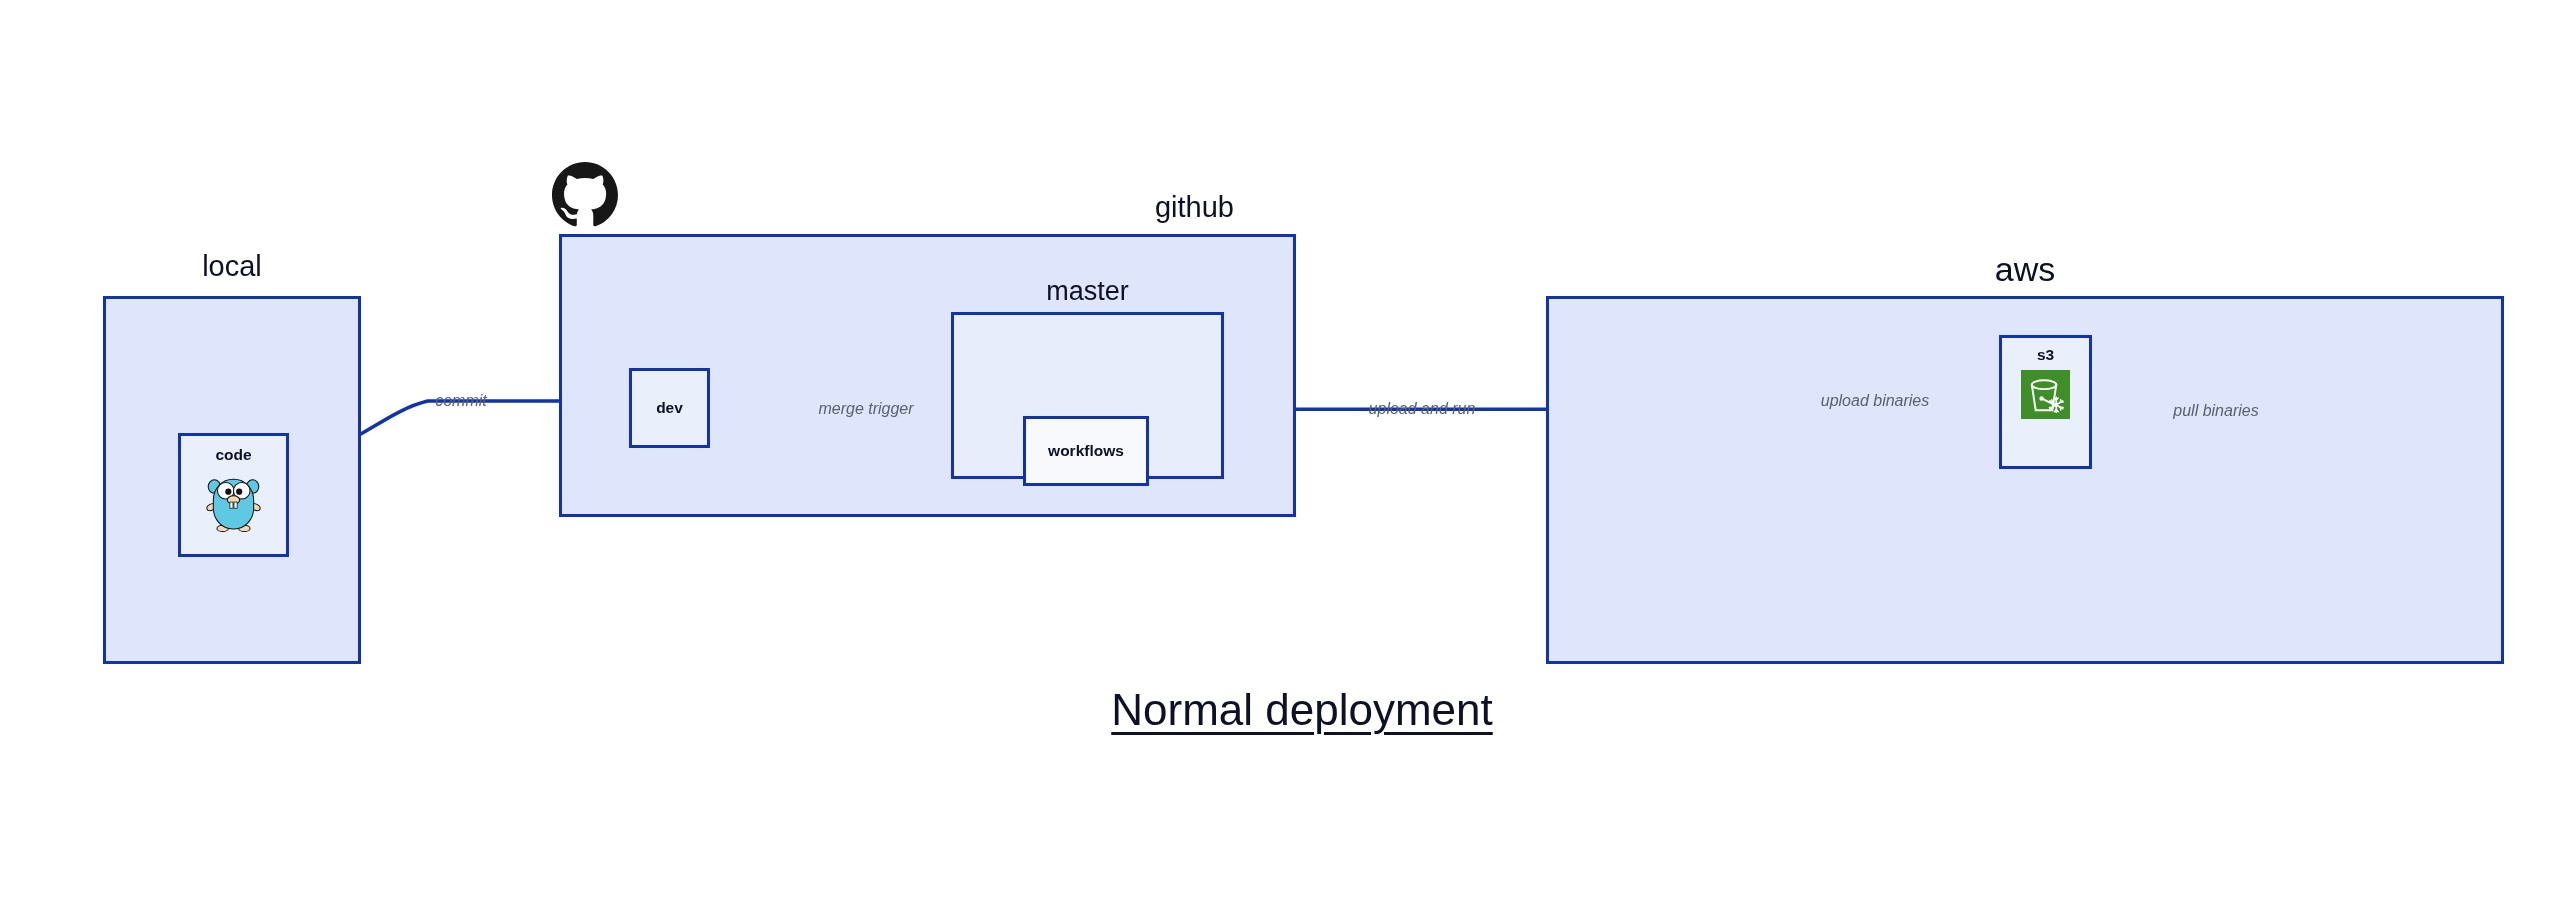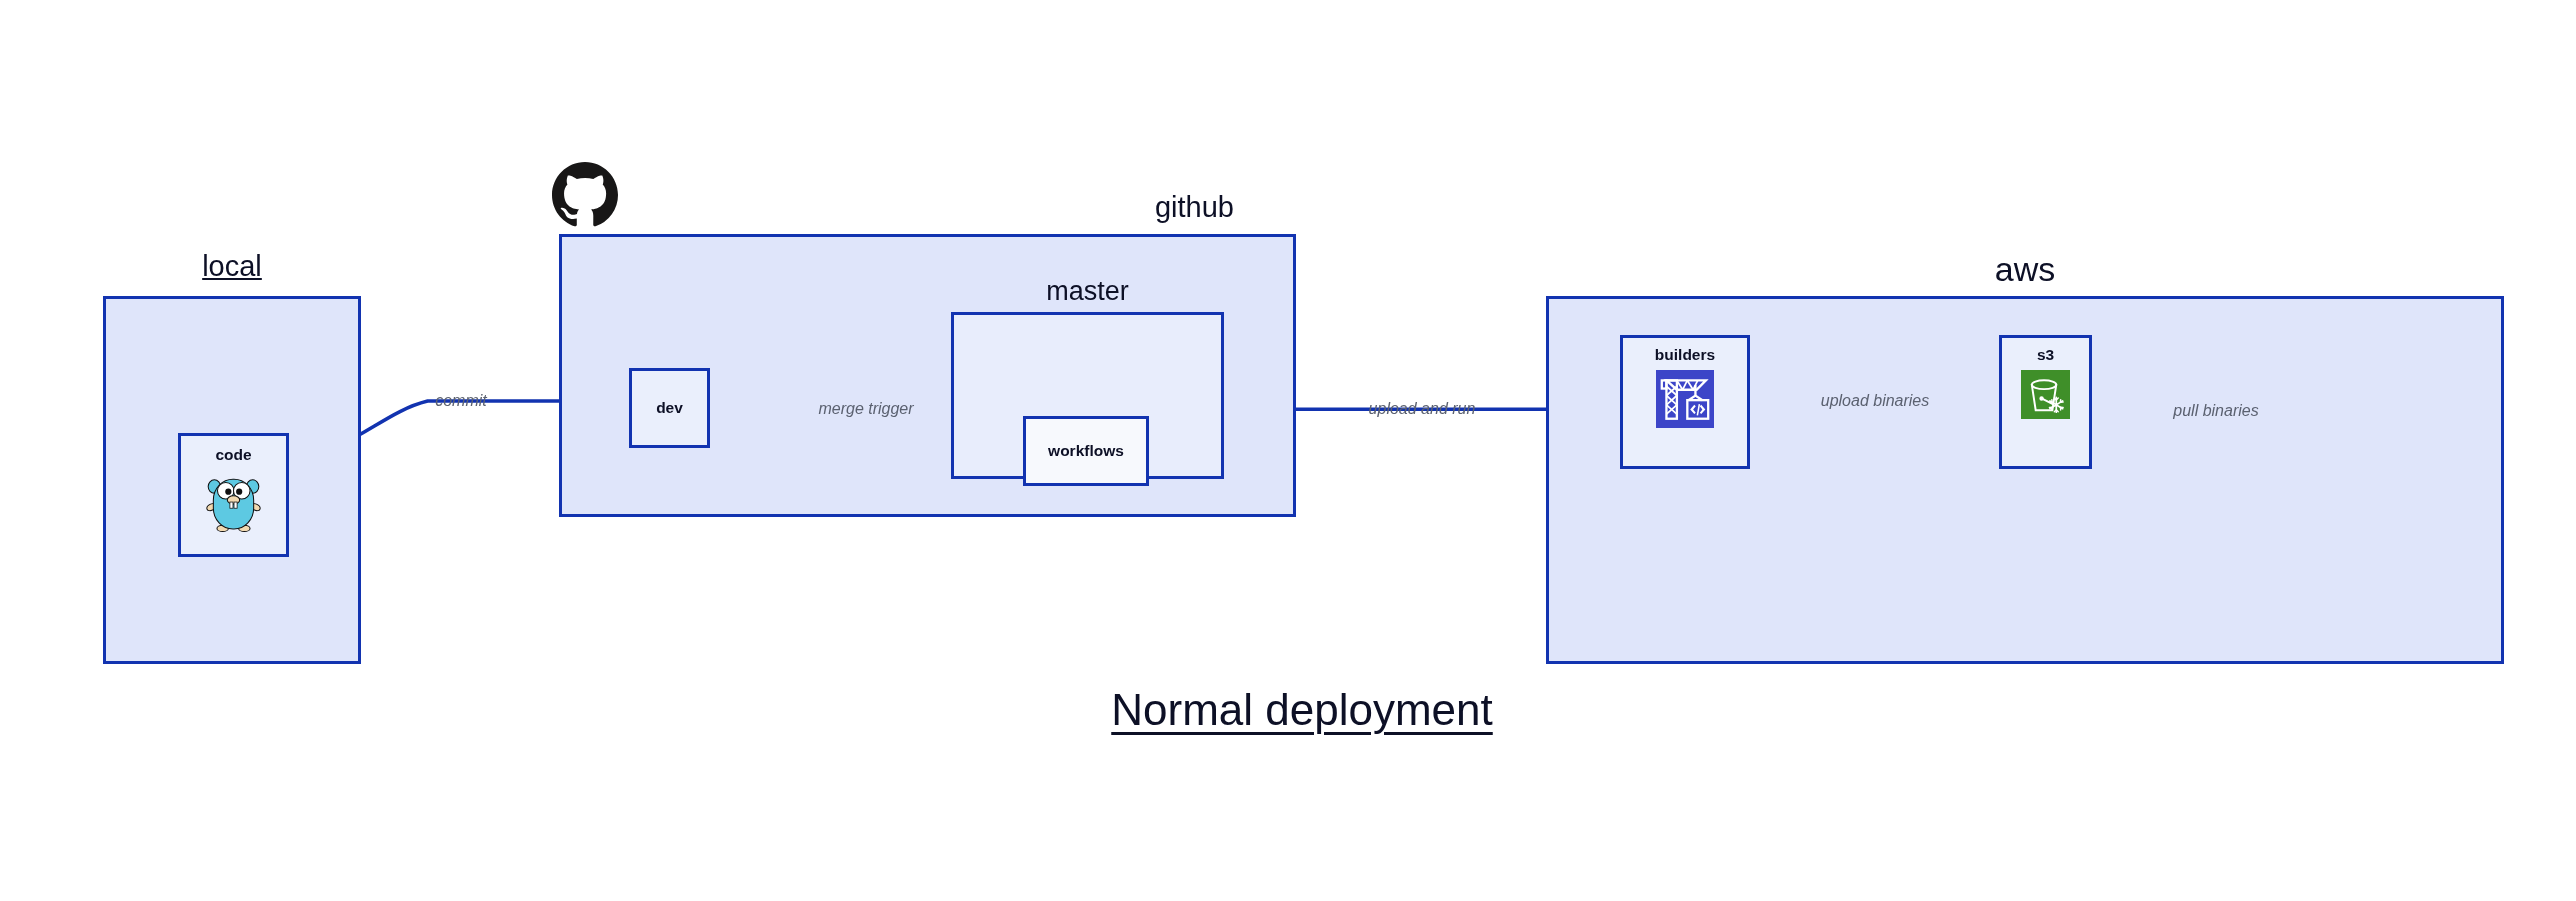--- a/index.html
+++ b/index.html
@@ -133,21 +133,21 @@
 
     <g>
       <path d="M 3398 778 L 3880 778" fill="none" stroke="#1233b0" stroke-width="7" marker-end="url(#arrowblue)"></path>
     </g>
 
     <g>
       <path d="M 4060 778 C 4180 790 4210 800 4260 820 C 4360 862 4450 900 4510 930" fill="none" stroke="#1233b0" stroke-width="7" marker-end="url(#arrowblue)"></path>
     </g>
   </svg>
 
-  <div class="group-label" style="left:103px; top:250px; width:258px; font-size:29px;text-decoration:underline;">local</div>
+  <div class="group-label" style="left:103px; top:250px; width:258px; font-size:29px;">local</div>
   <div class="group" style="left:103px; top:296px; width:258px; height:368px;"></div>
 
   <div class="node" style="left:178px; top:433px; width:111px; height:124px; padding-top:11.3px;">
     <div class="node-label" style="font-size:15.5px;">code</div>
     <div class="node-icon" style="margin-top:7.2px;">
       <svg width="57" height="62" viewBox="0 0 110 120" xmlns="http://www.w3.org/2000/svg">
 
         <ellipse cx="18" cy="32" rx="12" ry="13" fill="#5dc9e2" stroke="#111" stroke-width="2"></ellipse>
         <ellipse cx="92" cy="32" rx="12" ry="13" fill="#5dc9e2" stroke="#111" stroke-width="2"></ellipse>
 
@@ -194,48 +194,20 @@
   <div class="group-label" style="left:951px; top:276px; width:273px; font-size:27px;">master</div>
   <div class="group sub" style="left:951px; top:312px; width:273px; height:167px;"></div>
 
   <div class="node white" style="left:1023px; top:381px; width:126px; height:70px; justify-content:center;">
     <div class="node-label" style="font-size:15.5px;">workflows</div>
   </div>
 
   <div class="group-label" style="left:1546px; top:250px; width:958px; font-size:34px;">aws</div>
   <div class="group" style="left:1546px; top:296px; width:958px; height:368px;"></div>
 
-  <div class="node" style="left:1620px; top:335px; width:130px; height:134px; padding-top:9.3px;">
-    <div class="node-label" style="font-size:15.5px;">builders</div>
-    <div class="node-icon" style="margin-top:7.2px;">
-      <svg width="58" height="58" viewBox="0 0 100 100" xmlns="http://www.w3.org/2000/svg">
-        <rect x="0" y="0" width="100" height="100" fill="#3c45c8"></rect>
-        <g fill="none" stroke="#ffffff" stroke-width="4">
-
-          <rect x="18" y="18" width="18" height="66"></rect>
-          <path d="M18 28 L36 44 M36 28 L18 44 M18 44 L36 60 M36 44 L18 60 M18 60 L36 76 M36 60 L18 76" stroke-width="3"></path>
-
-          <rect x="10" y="18" width="8" height="14"></rect>
-
-          <path d="M18 18 L86 18 L70 34 L36 34 Z"></path>
-          <path d="M36 18 L46 34 M54 18 L46 34 M54 18 L64 34 M72 18 L64 34" stroke-width="3"></path>
-
-          <path d="M68 26 L68 44"></path>
-          <path d="M56 52 L68 44 L80 52"></path>
-
-          <rect x="54" y="52" width="36" height="32"></rect>
-        </g>
-        <g fill="#ffffff">
-          <path d="M66 60 L59 68 L66 76 L68.5 73.5 L64 68 L68.5 62.5 Z"></path>
-          <path d="M78 60 L85 68 L78 76 L75.5 73.5 L80 68 L75.5 62.5 Z"></path>
-          <path d="M73.5 58.5 L70 78 L72.6 78.6 L76.1 59.1 Z"></path>
-        </g>
-      </svg>
-    </div>
-  </div>
 
   <div class="node" style="left:1999px; top:335px; width:93px; height:134px; padding-top:9.3px;">
     <div class="node-label" style="font-size:15.5px;">s3</div>
     <div class="node-icon" style="margin-top:7.2px;">
       <svg width="49" height="49" viewBox="0 0 100 100" xmlns="http://www.w3.org/2000/svg">
         <rect x="0" y="0" width="100" height="100" fill="#3f8f29"></rect>
         <g fill="none" stroke="#ffffff" stroke-width="4" stroke-linecap="round">
 
           <path d="M22 30 L30 82 L64 82 L72 30"></path>
 

